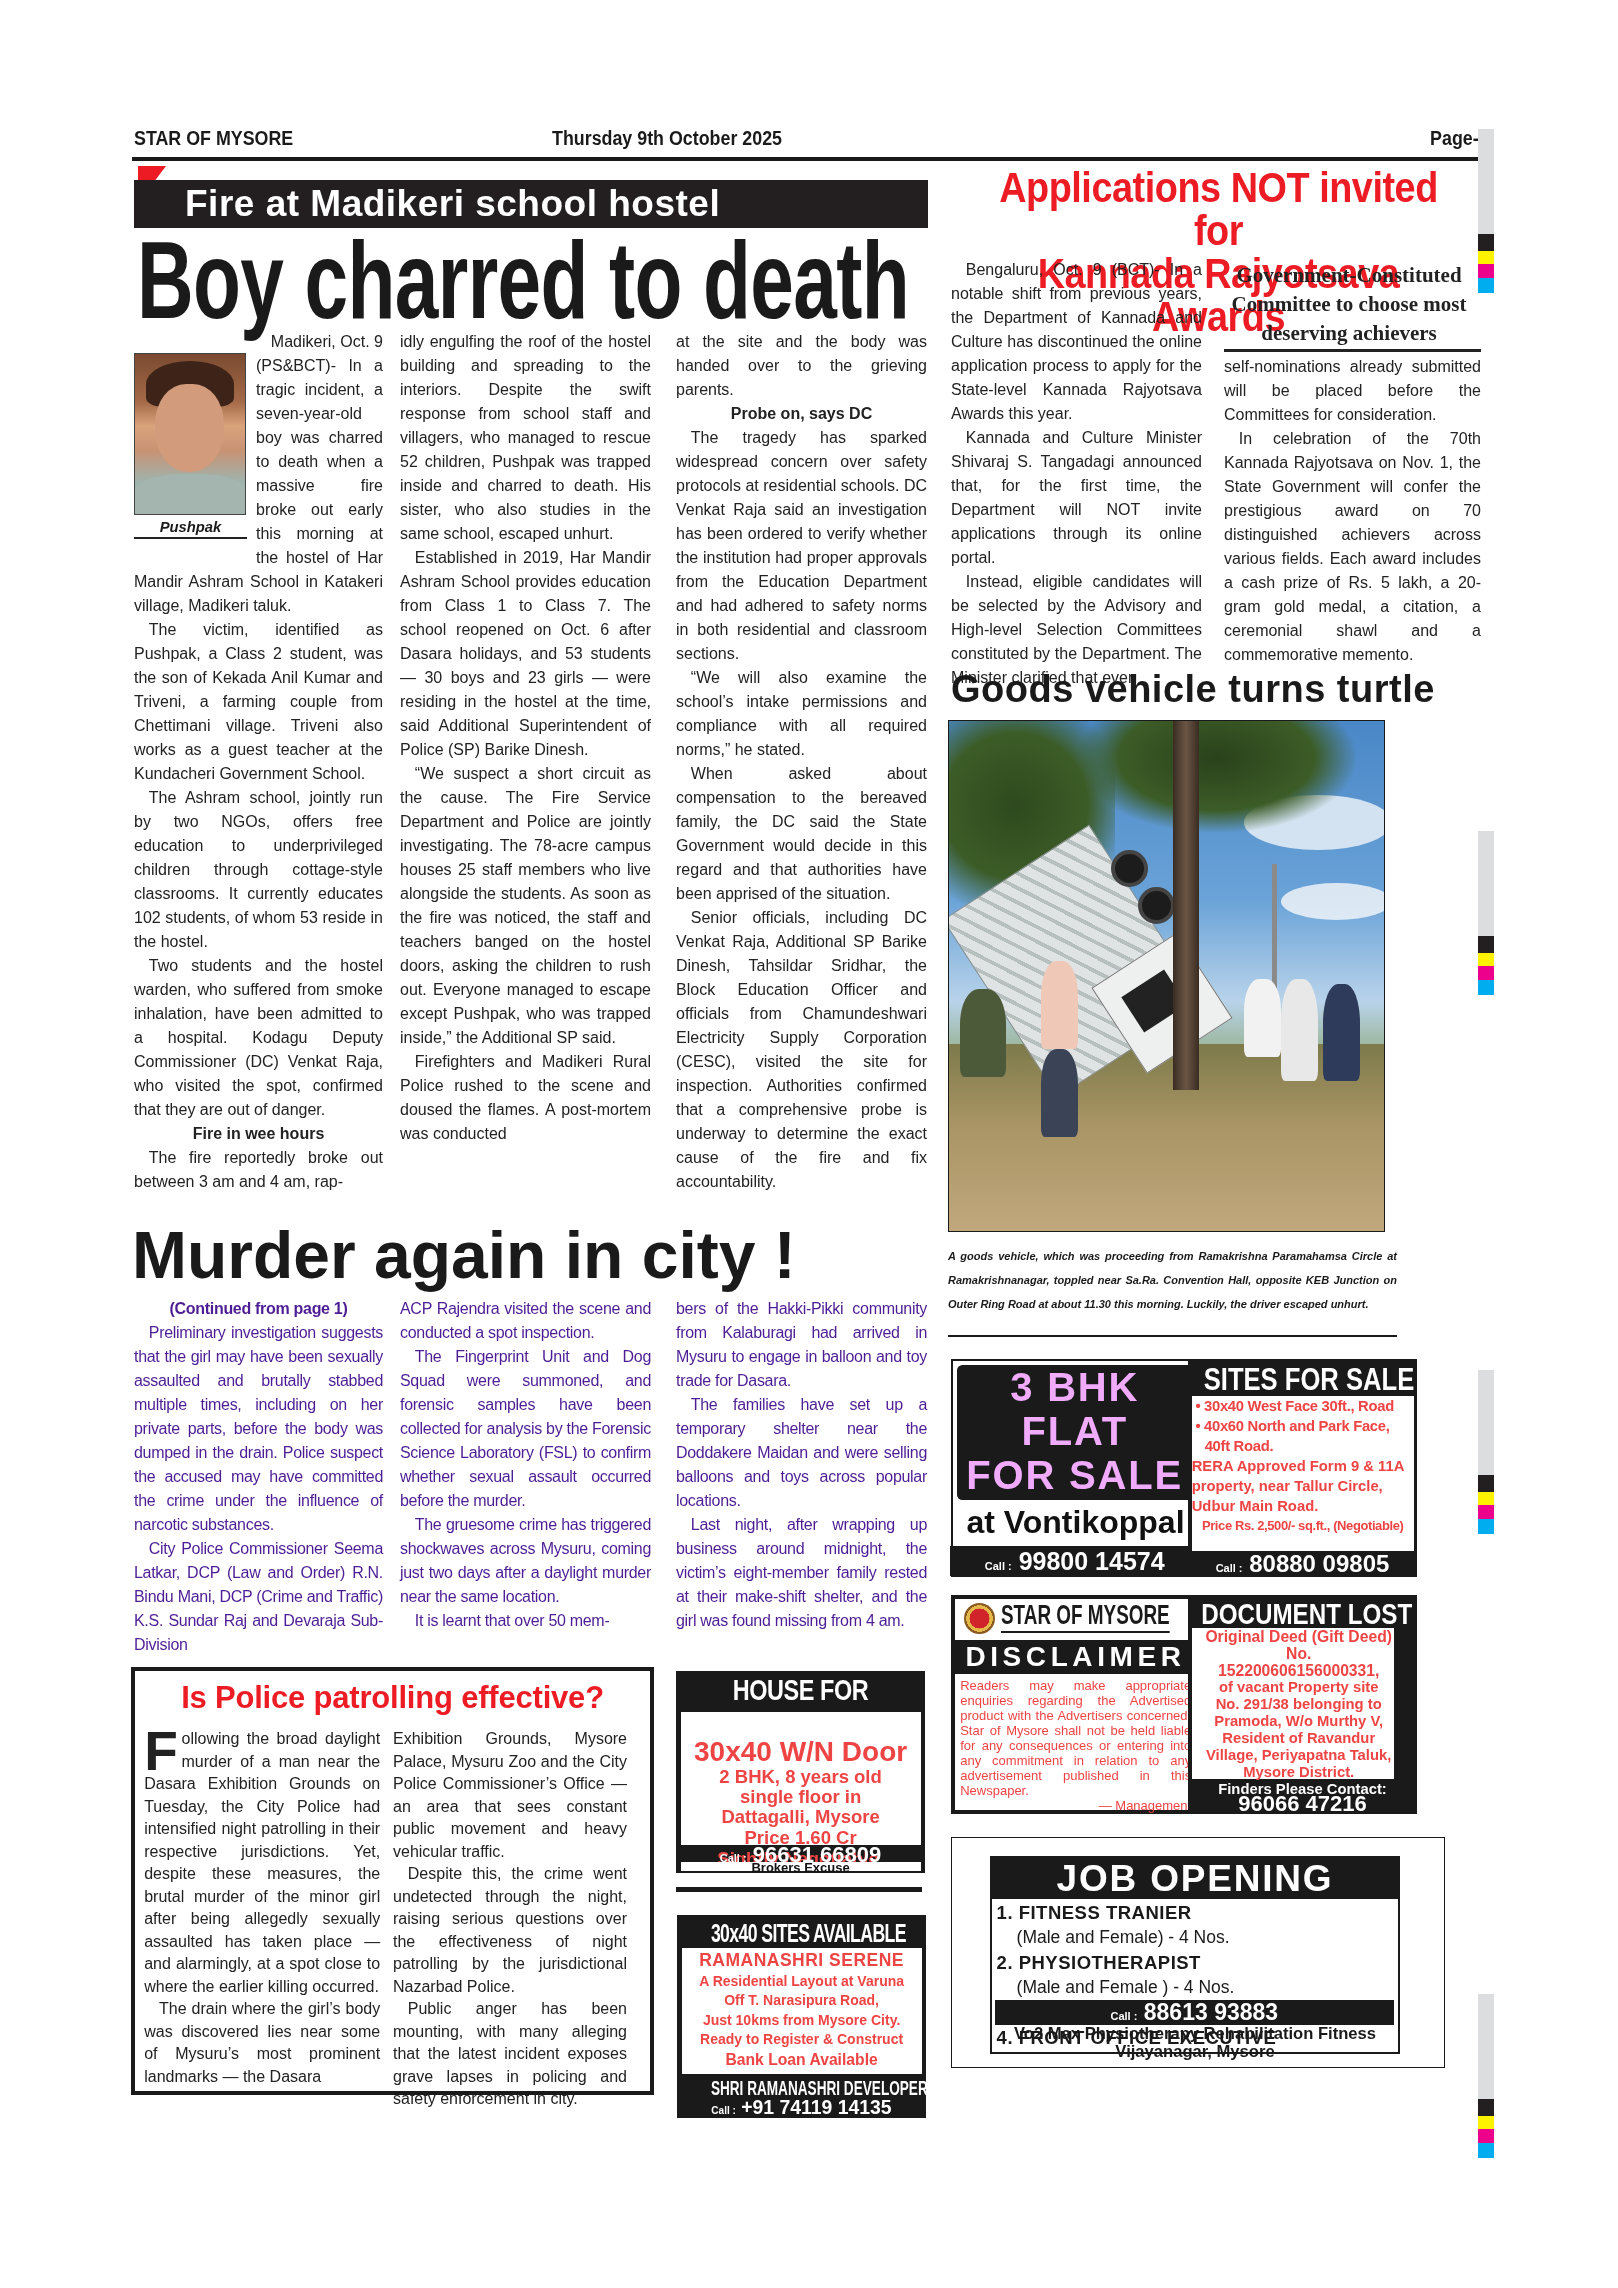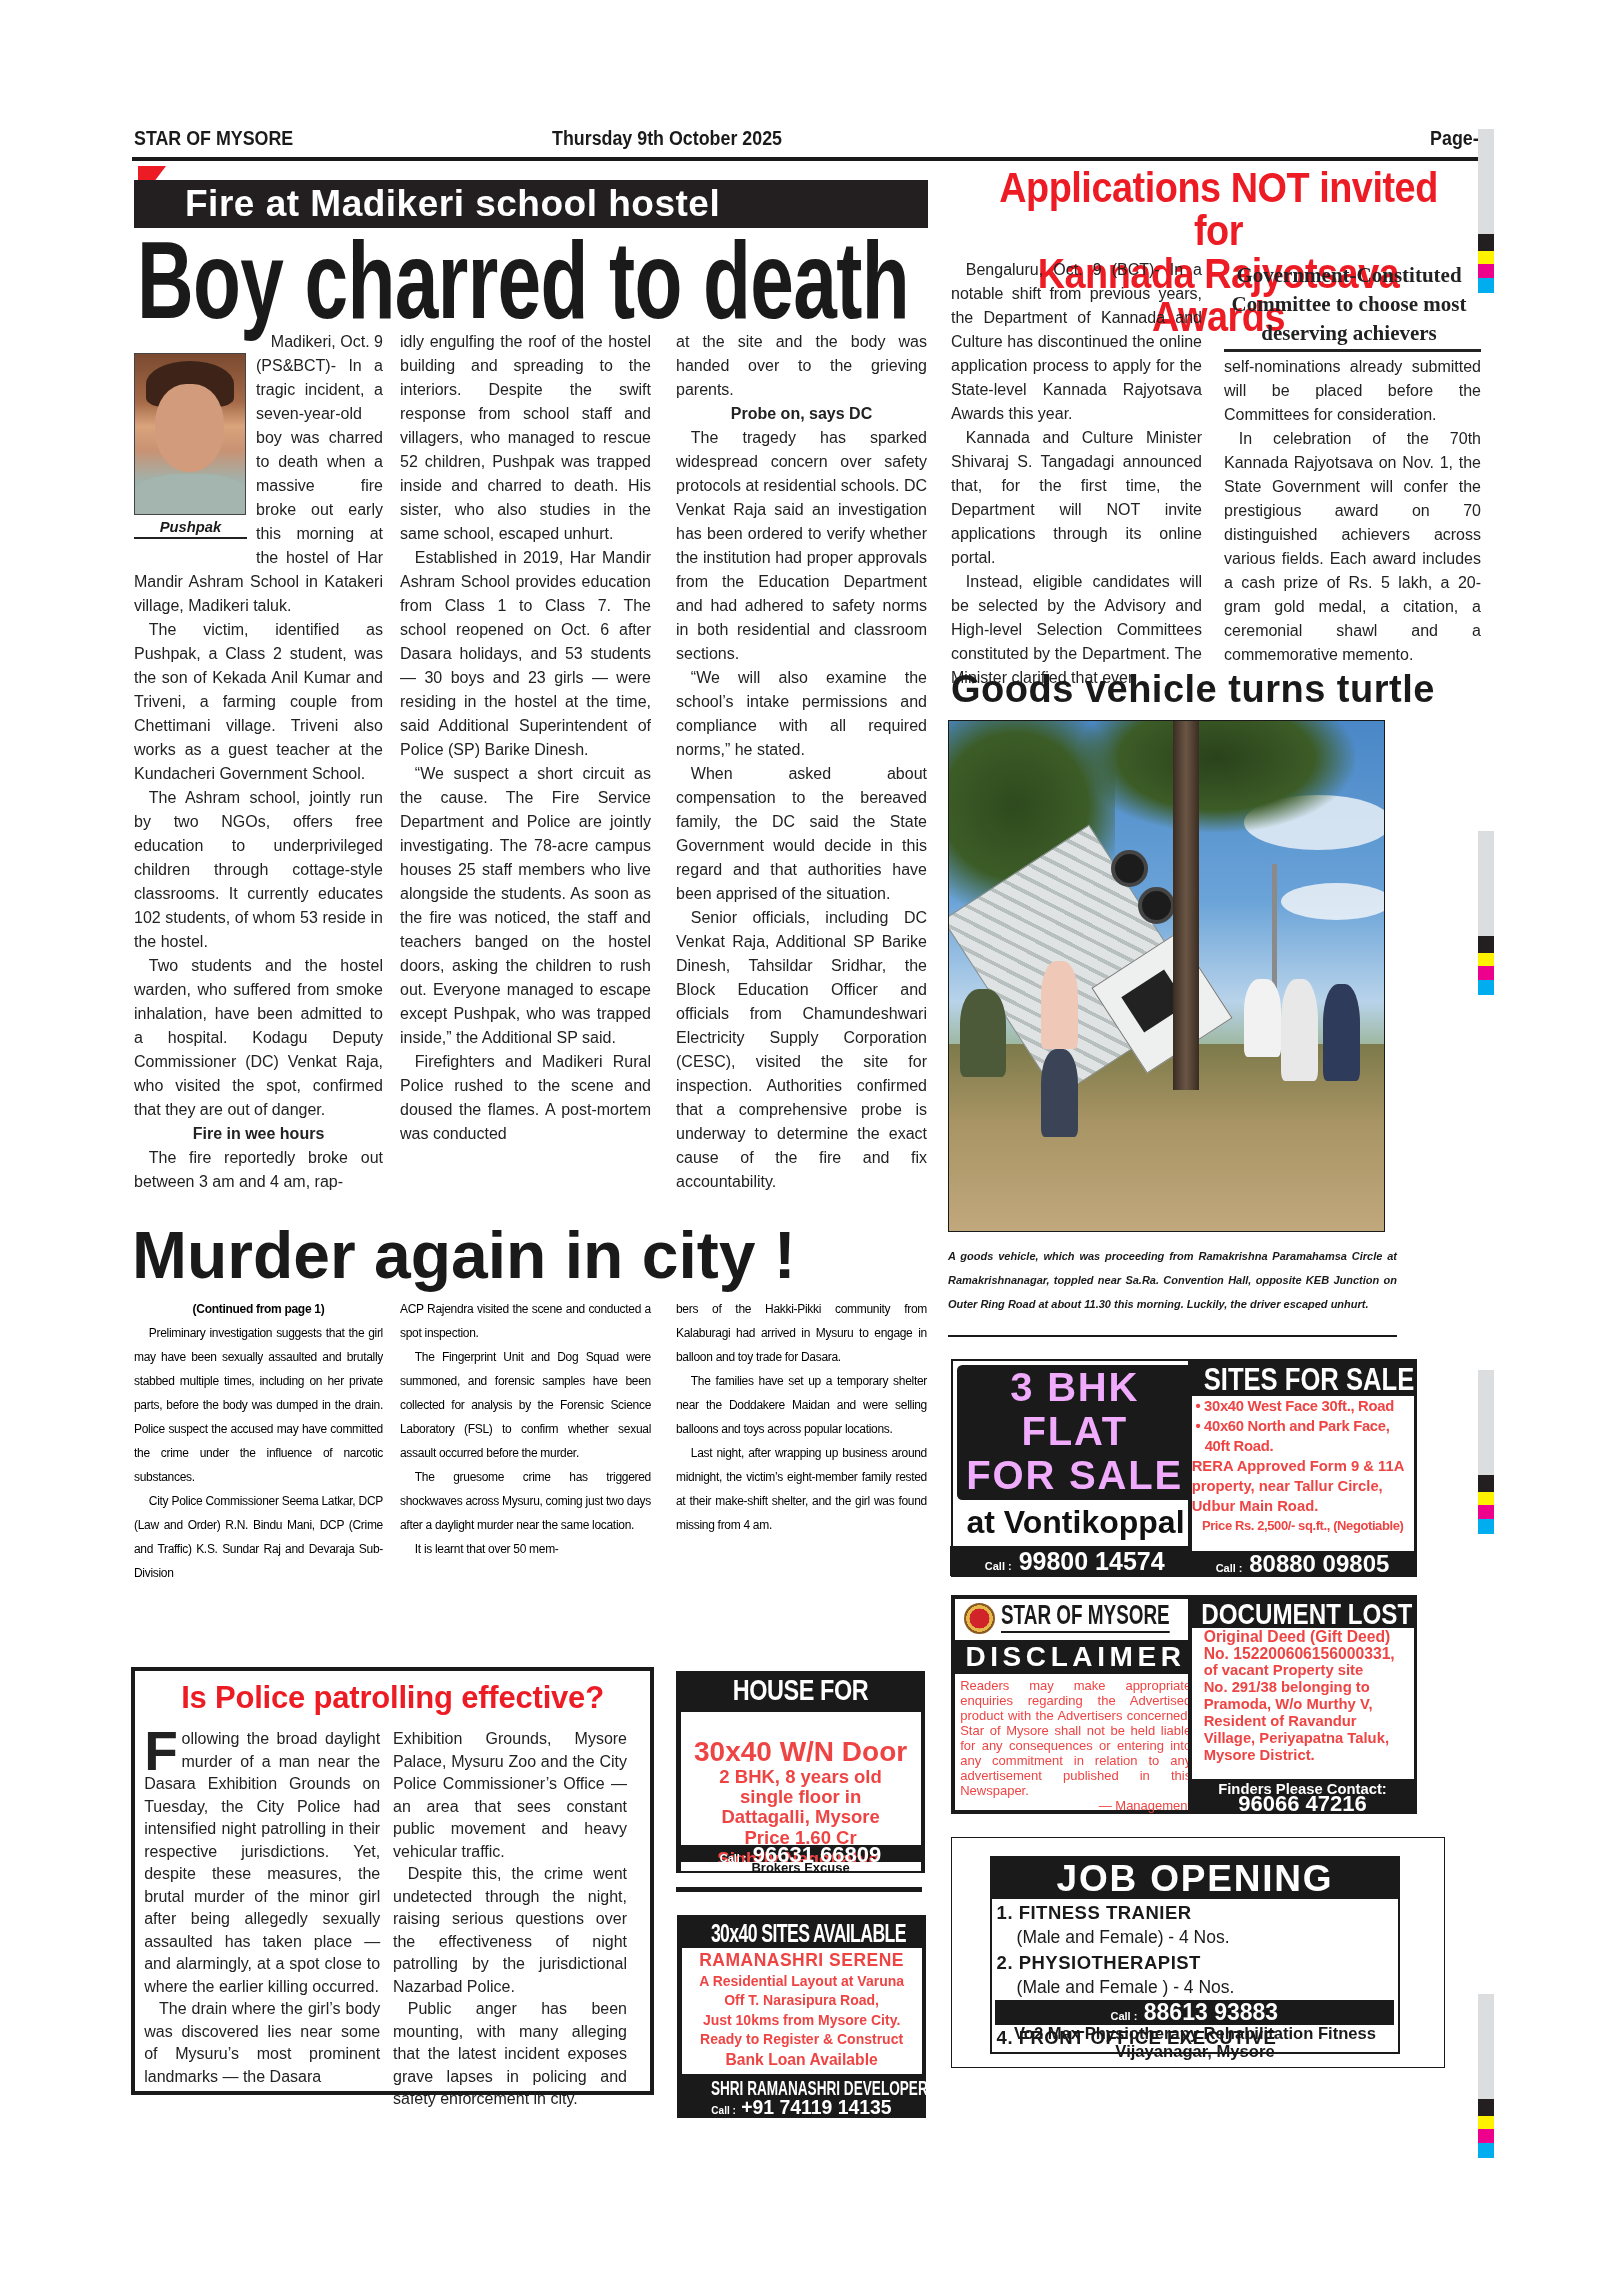--- a/index.html
+++ b/index.html
@@ -61,21 +61,21 @@
   .goods-photo .wheel { position: absolute; width: 37px; height: 37px; border-radius: 50%; background: #1c1c1c; border: 4.6px solid #444; }
   .goods-photo .trunk { position: absolute; left: 224px; top: 0; width: 26px; height: 369px; background: linear-gradient(90deg, #3a2c22, #6b5645, #3a2c22); }
   .goods-photo .pole { position: absolute; left: 323px; top: 143px; width: 4.6px; height: 166px; background: #8a8a8a; }
   .goods-photo .grass { position: absolute; left: 0; top: 323px; width: 100%; height: 194px; background: linear-gradient(180deg, #7d7a4b 0%, #a89464 40%, #c2a97e 100%); }
   .goods-photo .person { position: absolute; border-radius: 40% 40% 10% 10%; }
   .goods-caption { left: 948px; top: 1244px; width: 449px; font-size: 11px; line-height: 24px; font-style: italic; font-weight: bold; text-align: justify; color: #1a1a1a; }
   .goods-caption-rule { left: 948px; top: 1335px; width: 449px; height: 1.8px; background: #1a1a1a; }
 
   
   .murder-headline { left: 132px; top: 1218px; width: 812px; font-size: 66px; font-weight: 900; letter-spacing: 0px; white-space: nowrap; line-height: 74px; }
-  .col-n { position: absolute; font-size: 12px; line-height: 24px; text-align: justify; letter-spacing: -0.3px; color: #000000; }
+  .col-n { position: absolute; font-size: 16px; line-height: 24px; text-align: justify; letter-spacing: -0.3px; color: #4c1d95; }
   .col-n p { text-indent: 14.8px; }
   .col-n p.cont { text-indent: 0; text-align: center; font-weight: bold; }
 
   
   .police-box { left: 131px; top: 1667px; width: 523px; height: 428px; border: 4.6px solid #1a1a1a; }
   .police-title { position: absolute; left: 0; top: 9.2px; width: 100%; text-align: center; color: #ed1c24; font-size: 31px; font-weight: bold; letter-spacing: -0.2px; }
   .police-col { position: absolute; top: 57px; font-size: 16px; line-height: 22.5px; text-align: justify; color: #222; }
   .police-col p { text-indent: 14.8px; }
   .dropcap { float: left; font-size: 55px; line-height: 42px; font-weight: bold; margin: 1.8px 3.7px 0 0; color: #222; }
 
@@ -121,21 +121,21 @@
   .ad-disclaimer { left: 951px; top: 1595px; width: 249px; height: 219px; }
   .ad-disclaimer .logo-row { position: absolute; left: 3.7px; top: 3.7px; width: 242px; height: 41px; background: #fff; }
   .ad-disclaimer .logo { position: absolute; left: 9.2px; top: 4.6px; width: 31px; height: 31px; border-radius: 50%; background: radial-gradient(circle, #d0232a 0 45%, #e5b84a 46% 60%, #8a5a20 61% 100%); }
   .ad-disclaimer .logo-text { position: absolute; left: 46px; top: 2.8px; font-size: 27px; font-weight: 900; color: #1a1a1a; transform: scaleX(0.7); transform-origin: left; white-space: nowrap; border-bottom: 2.8px solid #1a1a1a; line-height: 29.5px; }
   .ad-disclaimer .title { position: absolute; left: 0; top: 46px; width: 100%; text-align: center; font-size: 28px; font-weight: 900; letter-spacing: 4.6px; }
   .ad-disclaimer .inner { left: 3.7px; top: 79px; width: 242px; height: 136px; font-size: 13px; line-height: 15px; padding: 3.7px 5.5px; text-align: justify; }
   .ad-disclaimer .inner .sig { text-align: right; }
 
   .ad-doclost { left: 1188px; top: 1595px; width: 229px; height: 219px; }
   .ad-doclost .title { position: absolute; left: -9.2px; top: 1.8px; width: 247px; text-align: center; font-size: 29.5px; font-weight: 900; transform: scaleX(0.82); white-space: nowrap; }
-  .ad-doclost .inner { left: 3.7px; top: 33px; width: 222px; height: 151px; font-weight: bold; font-size: 14.8px; line-height: 17px; padding-left: 12px; }
+  .ad-doclost .inner { left: 3.7px; top: 33px; width: 202px; height: 151px; text-align: center; font-weight: bold; font-size: 14.8px; line-height: 17px; padding-left: 12px; }
   .ad-doclost .inner .l1 { font-size: 15.7px; font-weight: 900; }
   .ad-doclost .fpc { position: absolute; left: 0; top: 186px; width: 100%; text-align: center; font-size: 14.8px; font-weight: bold; }
   .ad-doclost .num { position: absolute; left: 0; top: 199px; width: 100%; text-align: center; font-size: 22px; font-weight: 900; line-height: 20px; }
 
   .ad-job-outer { left: 951px; top: 1837px; width: 494px; height: 231px; border: 1.8px solid #1a1a1a; background: #fff; }
   .ad-job { left: 990px; top: 1856px; width: 410px; height: 198px; border: 2.8px solid #1a1a1a; background: #fff; }
   .ad-job .title { position: absolute; left: 0; top: 0; width: 100%; height: 41px; background: #1a1a1a; color: #fff; text-align: center; font-size: 37px; font-weight: 900; line-height: 41px; letter-spacing: 1.8px; }
   .ad-job .list { position: absolute; left: 4.6px; top: 42px; width: 397px; font-size: 18.5px; line-height: 25px; }
   .ad-job .list .role { font-weight: 900; letter-spacing: 0.5px; }
   .ad-job .list .sub { padding-left: 20px; font-size: 17.5px; }

